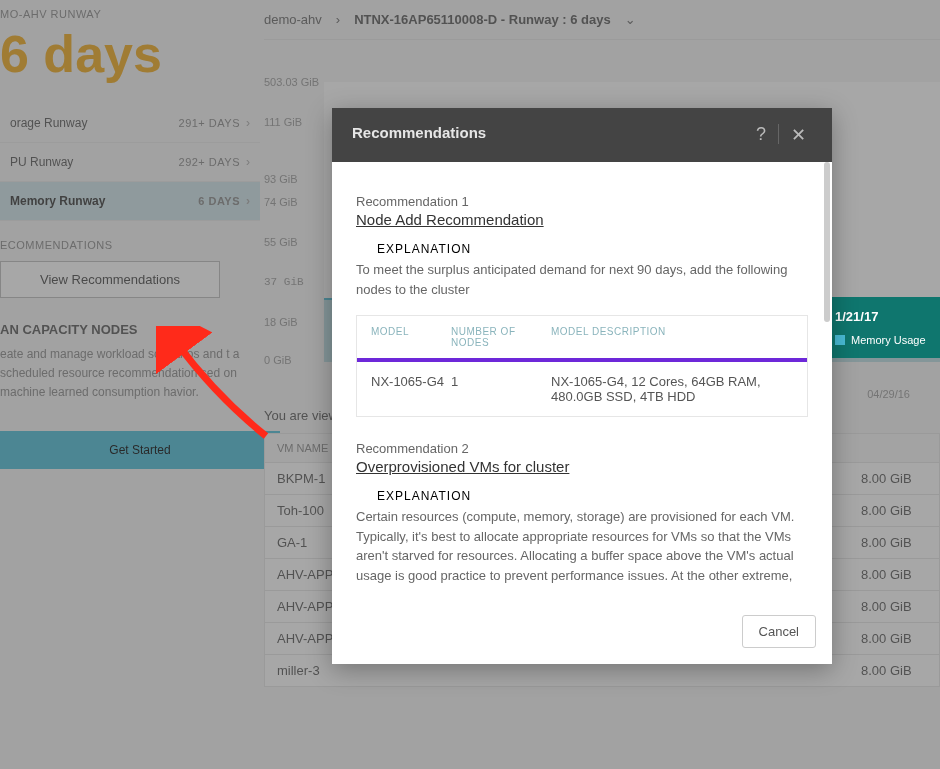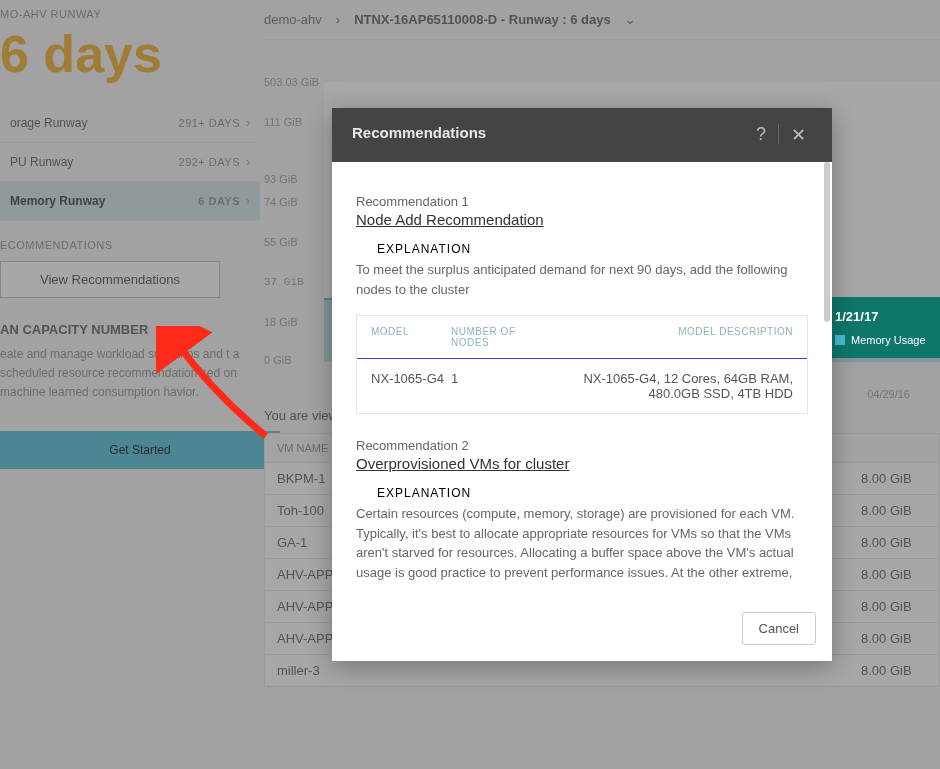--- a/index.html
+++ b/index.html
@@ -50,22 +50,22 @@
 .modal-help, .modal-close { color: #bbb; font-size: 18px; cursor: pointer; padding: 0 6px; }
 .modal-divider { width: 1px; height: 20px; background: #666; margin: 0 6px; }
 .modal-body { padding: 20px 24px 4px 24px; max-height: 468px; overflow: hidden; position: relative; }
 .scroll-thumb { position: absolute; right: 2px; top: 0; width: 6px; height: 160px; background: #ccc; border-radius: 3px; }
 .rec-label { font-size: 13px; color: #666; margin-bottom: 2px; margin-top: 12px; }
 .rec-title { font-size: 15px; color: #333; text-decoration: underline; font-weight: 500; display: inline-block; margin-bottom: 14px; }
 .expl-head { font-size: 12px; letter-spacing: 1px; color: #000000; margin-bottom: 4px; margin-left: 21px; }
 .expl-body { font-size: 13px; color: #666; line-height: 1.5; margin-bottom: 16px; }
 .node-table { border: 1px solid #e6e6e6; margin-bottom: 24px; }
 .node-thead { display: flex; padding: 10px 14px; font-size: 10px; letter-spacing: 0.5px; color: #8ab4bc; }
-.node-trow { display: flex; padding: 12px 14px; font-size: 13px; color: #555; border-top: 1px solid #6d28d9; }
-.nc1 { width: 80px; } .nc2 { width: 100px; } .nc3 { flex: 1; text-align: right; }
+.node-trow { display: flex; padding: 12px 14px; font-size: 13px; color: #555; border-top: 4px solid #6d28d9; }
+.nc1 { width: 80px; } .nc2 { width: 100px; } .nc3 { flex: 1; }
 .modal-foot { display: flex; justify-content: flex-end; padding: 10px 16px 16px 16px; }
 .cancel-btn { padding: 8px 16px; background: #fff; border: 1px solid #ccc; font-size: 13px; color: #555; border-radius: 3px; cursor: pointer; }
 
 
 .tooltip { position: absolute; right: 0; top: 254px; width: 117px; background: #0f766e; color: #fff; padding: 12px; font-size: 12px; margin-top: 43px; }
 .tip-date { font-weight: 600; margin-bottom: 10px; font-size: 13px; }
 .tip-row { display: flex; align-items: center; gap: 6px; font-size: 11px; }
 .tip-sq { width: 10px; height: 10px; background: #49bcd6; }
 
 
@@ -88,21 +88,21 @@
       <span><span class="val">292+ DAYS</span><span class="chev">›</span></span>
     </div>
     <div class="runway-row active">
       <span>Memory Runway</span>
       <span><span class="val">6 DAYS</span><span class="chev">›</span></span>
     </div>
 
     <div class="sect-head">ECOMMENDATIONS</div>
     <button class="view-rec-btn">View Recommendations</button>
 
-    <div class="cap-head">AN CAPACITY NUMBER</div>
+    <div class="cap-head">AN CAPACITY NODES</div>
     <div class="cap-body">eate and manage workload scenarios and t a scheduled resource recommendation sed on machine learned consumption havior.</div>
     <button class="get-started">Get Started</button>
   </div>
 
   <div class="right-area">
     <div class="crumb">
       <span>demo-ahv</span>
       <span>›</span>
       <span class="sel">NTNX-16AP65110008-D - Runway : 6 days</span>
       <span>⌄</span>

